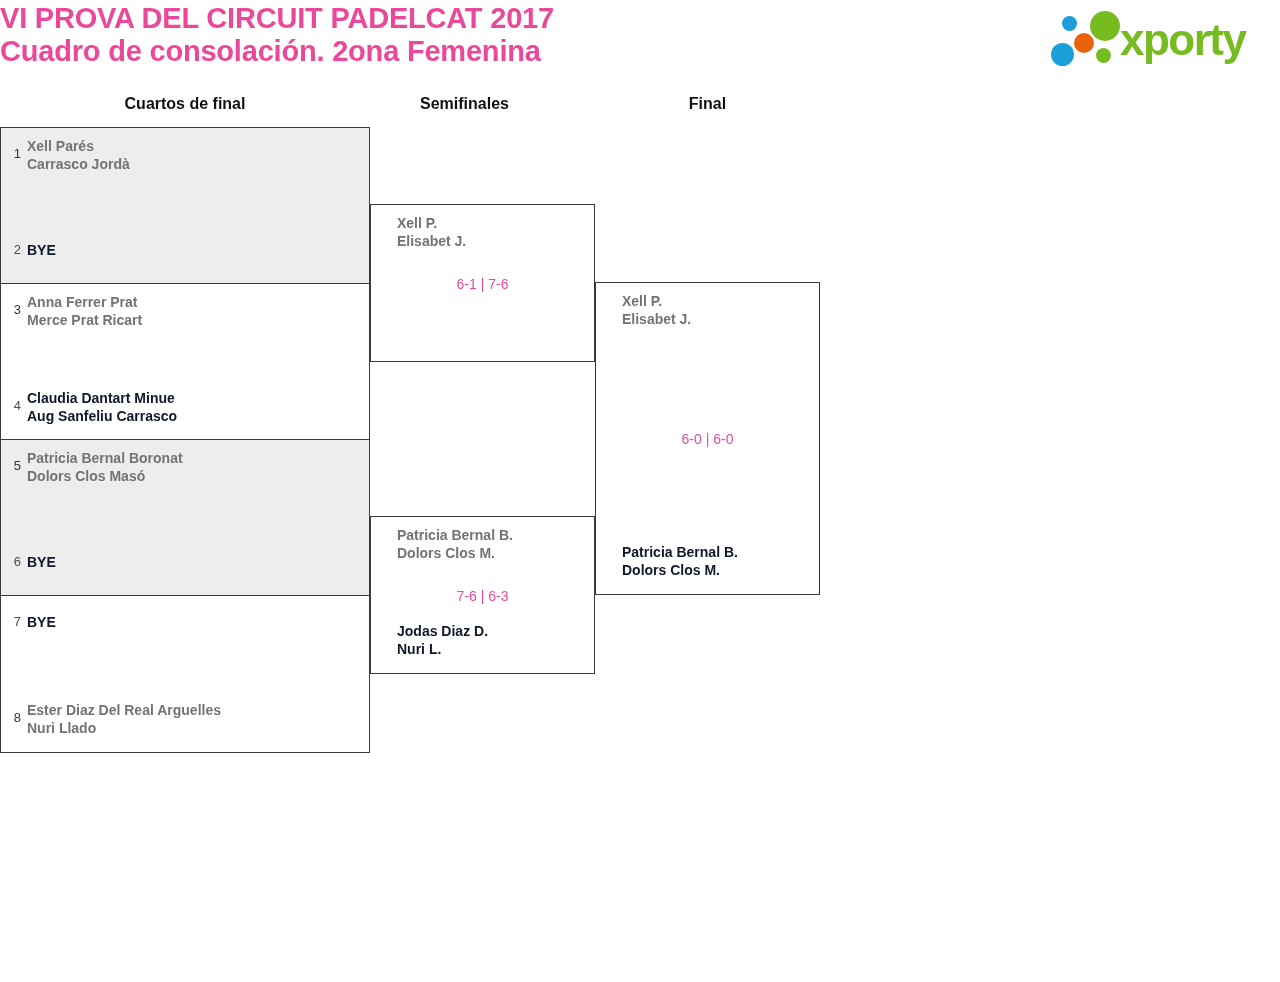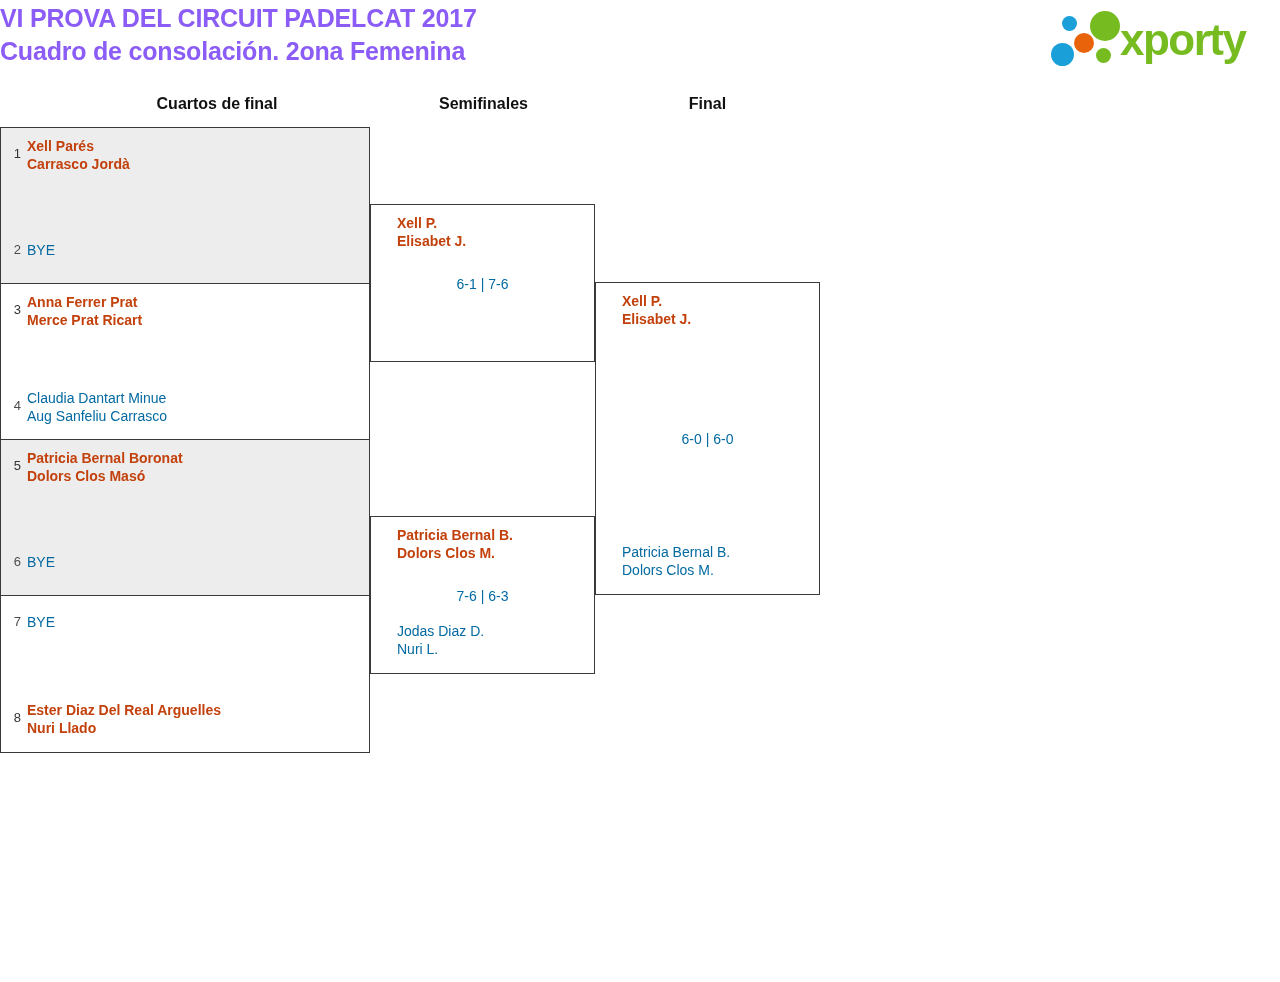--- a/index.html
+++ b/index.html
@@ -24,25 +24,25 @@
     left: 0; top: 0;
     width: 1280px;
     height: 90px;
   }
   .title-block {
     position: absolute;
     left: 0; top: 2px;
     width: 900px;
   }
   .title-line {
-    font-size: 25px;
+    font-size: 29px;
     font-weight: bold;
     line-height: 33px;
     letter-spacing: -0.2px;
-    color: #8b5cf6;
+    color: #ec4899;
     white-space: nowrap;
   }
 
   
   .logo {
     position: absolute;
     right: 6px;
     top: 6px;
     width: 228px;
     height: 62px;
@@ -72,22 +72,22 @@
   
   .round-head {
     position: absolute;
     top: 95px;
     font-size: 16px;
     font-weight: bold;
     color: #111111;
     text-align: center;
     white-space: nowrap;
   }
-  .round-head.r1 { left: 0px;   width: 370px; margin-left: 32px; }
-  .round-head.r2 { left: 371px; width: 225px; }
+  .round-head.r1 { left: 0px;   width: 370px; }
+  .round-head.r2 { left: 352px; width: 225px; }
   .round-head.r3 { left: 595px; width: 225px; }
 
   
   .bracket {
     position: absolute;
     left: 0;
     top: 127px;
     width: 900px;
     height: 640px;
   }
@@ -133,43 +133,43 @@
     color: #4c4c4c;
     line-height: 36px;
   }
   .players {
     flex: 1 1 auto;
     font-size: 14px;
     line-height: 18px;
     padding-top: 1px;
   }
   .players .p { white-space: nowrap; }
-  .winner .players { font-weight: bold; color: #c2410c; }
-  .loser  .players { font-weight: normal; color: #0369a1; }
+  .winner .players { font-weight: bold; color: #737373; }
+  .loser  .players { font-weight: bold; color: #0f172a; }
   .winner .seed { color: #333333; }
 
   
   .players.bye { line-height: 36px; padding-top: 0; }
 
   
   .team.top    { top: 8px; }
   .team.bottom { top: 104px; }
 
   
   .team.top-f    { top: 8px; }
   .team.bottom-f { top: 259px; }
 
   
   .score {
     position: absolute;
     left: 0;
     width: 100%;
     text-align: center;
     font-size: 14px;
-    color: #0369a1;
+    color: #ec4899;
     white-space: nowrap;
   }
   .score.mid   { top: 71px; }
   .score.mid-f { top: 148px; }
 </style>
 </head>
 <body>
 
 <div class="header">
 

